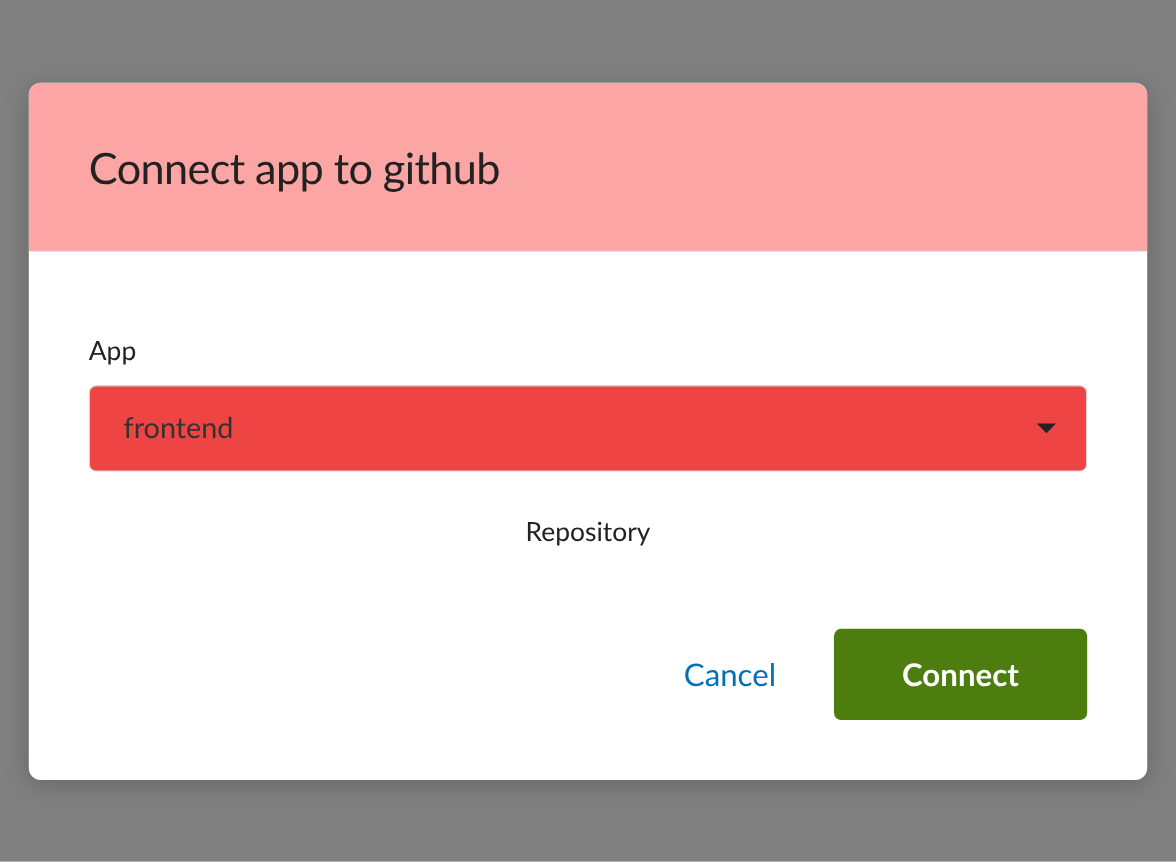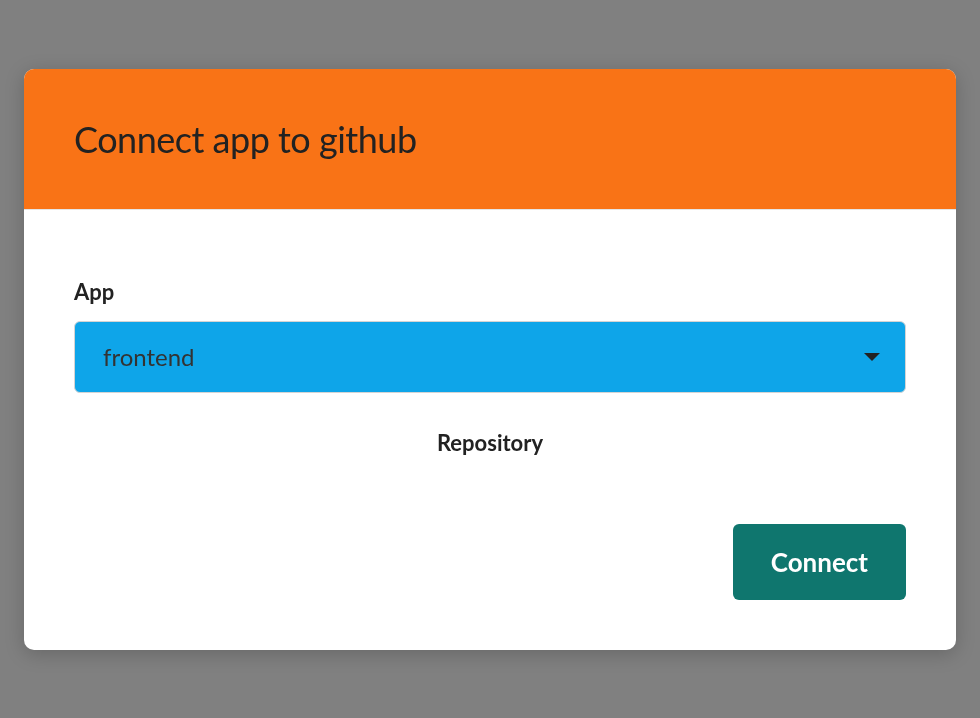--- a/index.html
+++ b/index.html
@@ -17,21 +17,21 @@
       justify-content: center;
     }
     .modal {
       width: 932px;
       background: #ffffff;
       border-radius: 10px;
       box-shadow: 0 4px 20px rgba(0,0,0,0.2);
       overflow: hidden;
     }
     .modal-header {
-      background: #f97316;
+      background: #fca5a5;
       padding: 48px 50px 48px 50px;
       border-bottom: 1px solid #e5e5e5;
     }
     .modal-title {
       font-size: 36px;
       font-weight: 400;
       color: #222222;
       letter-spacing: -0.5px;
     }
     .modal-body {
@@ -40,35 +40,35 @@
     .form-group {
       margin-bottom: 36px;
     }
     .form-group:last-child {
       margin-bottom: 0;
       text-align: center;
     }
     .form-label {
       display: block;
       font-size: 22px;
-      font-weight: 700;
+      font-weight: 400;
       color: #222222;
       margin-bottom: 16px;
       margin-top: 20px;
     }
     .select-wrapper {
       position: relative;
       width: 100%;
     }
     .select-field {
       width: 100%;
       height: 72px;
       border: 1px solid #d4d4d4;
       border-radius: 6px;
-      background: #0ea5e9;
+      background: #ef4444;
       font-size: 24px;
       color: #333333;
       padding: 0 60px 0 28px;
       display: flex;
       align-items: center;
       cursor: pointer;
       font-family: inherit;
     }
     .select-icon {
       position: absolute;
@@ -93,29 +93,29 @@
       background: none;
       border: none;
       font-size: 26px;
       font-weight: 400;
       color: #0071b8;
       cursor: pointer;
       font-family: inherit;
       padding: 8px 4px;
     }
     .btn-connect {
-      background: #0f766e;
+      background: #4d7c0f;
       border: none;
       border-radius: 6px;
       font-size: 26px;
       font-weight: 700;
       color: #ffffff;
       cursor: pointer;
       font-family: inherit;
-      padding: 22px 38px;
+      padding: 22px 57px;
     }
   </style>
 </head>
 <body>
 
 <div class="modal">
   <div class="modal-header">
     <h1 class="modal-title">Connect app to github</h1>
   </div>
   <div class="modal-body">
@@ -124,15 +124,16 @@
       <div class="select-wrapper">
         <div class="select-field">frontend</div>
         <span class="select-icon"></span>
       </div>
     </div>
     <div class="form-group">
       <label class="form-label">Repository</label>
     </div>
   </div>
   <div class="modal-footer">
+    <button class="btn-cancel">Cancel</button>
     <button class="btn-connect">Connect</button>
   </div>
 </div>
 
 </body></html>

